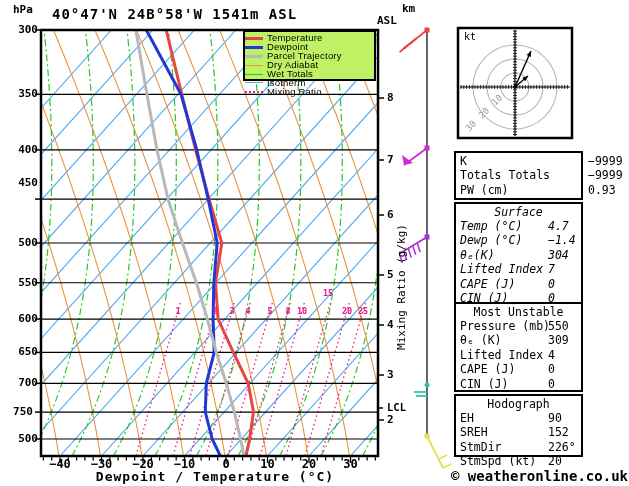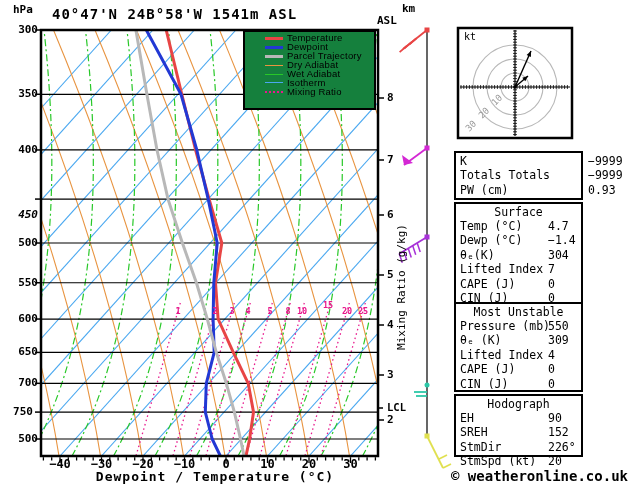--- a/index.html
+++ b/index.html
@@ -11,22 +11,22 @@
   .hpa{left:13px;top:3px;font-size:11px;font-weight:bold;}
   .title{left:52px;top:6px;font-size:14px;font-weight:bold;letter-spacing:1px;}
   .km{left:379px;top:2px;font-size:11px;font-weight:bold;padding-left:23px;}
   .asl{left:377px;top:14px;font-size:11px;font-weight:bold;}
   .datetime{left:402px;top:6px;font-size:12.5px;font-weight:bold;letter-spacing:.4px;}
   .kt{left:464px;top:31px;font-size:10px;}
   .xlabel{left:75px;top:469px;width:280px;text-align:center;font-size:13px;font-weight:bold;letter-spacing:1px;}
   .rightlabel{left:401px;top:287px;transform:translate(-50%,-50%) rotate(-90deg);font-size:11px;}
   .lcl{left:387px;top:401px;font-size:10.5px;font-weight:bold;}
   .footer{left:451px;top:468px;font-size:14px;font-weight:bold;}
-  .legend{left:243px;top:30px;width:133px;height:80px;background:#15803d;border:2px solid #000;
-          padding:2px 0 0 20px;z-index:5;position:absolute;}
+  .legend{left:243px;top:30px;width:133px;height:51px;background:#bef264;border:2px solid #000;
+          padding:2px 0 0 0;z-index:5;position:absolute;}
   .lrow{display:flex;align-items:center;height:8.9px;}
   .lswatch{width:18px;margin-right:4px;flex:0 0 18px;}
   .ltext{font-size:9.5px;font-family:"Liberation Sans",sans-serif;letter-spacing:.2px;line-height:8px;}
   .panel{position:absolute;left:454px;width:129px;border:2px solid #000;background:#fff;padding-top:1px;}
   .phead{text-align:center;font-size:11.5px;height:14px;}
   .trow{position:relative;height:14.4px;font-size:11.5px;}
   .tlab{position:absolute;left:4px;top:0;}
   .tval{position:absolute;left:92px;top:0;}
   .p1 .tval{left:104px;margin-left:28px;}
   .ticklabel{position:absolute;font-size:11px;font-weight:bold;}
@@ -336,21 +336,21 @@
     <div class="lrow">
         <span class="lswatch" style="border-top: 3px solid rgb(184, 184, 184);"></span>
         <span class="ltext">Parcel Trajectory</span>
       </div>
     <div class="lrow">
         <span class="lswatch" style="border-top: 1.5px solid rgb(232, 148, 64);"></span>
         <span class="ltext">Dry Adiabat</span>
       </div>
     <div class="lrow">
         <span class="lswatch" style="border-top: 1.5px solid rgb(40, 200, 40);"></span>
-        <span class="ltext">Wet Adiabat</span>
+        <span class="ltext">Wet Totals</span>
       </div>
     <div class="lrow">
         <span class="lswatch" style="border-top: 1.5px solid rgb(74, 168, 240);"></span>
         <span class="ltext">Isotherm</span>
       </div>
     <div class="lrow">
         <span class="lswatch" style="border-top: 2px dotted rgb(232, 24, 140);"></span>
         <span class="ltext">Mixing Ratio</span>
       </div>
   </div>
@@ -367,21 +367,21 @@
     <div class="trow">
         <span class="tlab">Totals Totals</span>
         <span class="tval">−9999</span>
       </div>
     <div class="trow">
         <span class="tlab">PW (cm)</span>
         <span class="tval">0.93</span>
       </div>
   </div>
 
-  <div class="panel" style="top:202px;height:111px;">
+  <div class="panel" style="top:202px;height:111px;font-style:italic;">
     <div class="phead">Surface</div>
     <div class="trow">
         <span class="tlab">Temp (°C)</span>
         <span class="tval">4.7</span>
       </div>
     <div class="trow">
         <span class="tlab">Dewp (°C)</span>
         <span class="tval">−1.4</span>
       </div>
     <div class="trow">
@@ -443,21 +443,21 @@
     <div class="trow">
         <span class="tlab">StmSpd (kt)</span>
         <span class="tval">20</span>
       </div>
   </div>
 
   <div class="abs footer">© weatheronline.co.uk</div>
 <div class="ticklabel plab" style="left:8px;top:23px;">300</div>
     <div class="ticklabel plab" style="left:8px;top:87px;">350</div>
     <div class="ticklabel plab" style="left:8px;top:143px;">400</div>
-    <div class="ticklabel plab" style="left:8px;top:208px;font-style:italic;">450</div>
+    <div class="ticklabel plab" style="left:8px;top:176px;">450</div>
     <div class="ticklabel plab" style="left:8px;top:236px;">500</div>
     <div class="ticklabel plab" style="left:8px;top:276px;">550</div>
     <div class="ticklabel plab" style="left:8px;top:312px;">600</div>
     <div class="ticklabel plab" style="left:8px;top:345px;">650</div>
     <div class="ticklabel plab" style="left:8px;top:376px;">700</div>
     <div class="ticklabel plab" style="left:8px;top:405px;text-align:center;">750</div>
     <div class="ticklabel plab" style="left:8px;top:432px;">500</div>
     <div class="ticklabel tlabx" style="left:60px;top:457px;font-size:12px;">−40</div>
     <div class="ticklabel tlabx" style="left:101.49999999999999px;top:457px;font-size:12px;">−30</div>
     <div class="ticklabel tlabx" style="left:143px;top:457px;font-size:12px;">−20</div>
@@ -473,19 +473,19 @@
     <div class="ticklabel kmlab" style="left:387px;top:318px;">4</div>
     <div class="ticklabel kmlab" style="left:387px;top:368px;">3</div>
     <div class="ticklabel kmlab" style="left:387px;top:413px;">2</div>
     <div class="mixlab" style="left:178px;top:306px;">1</div>
     <div class="mixlab" style="left:215px;top:306px;">2</div>
     <div class="mixlab" style="left:232px;top:306px;">3</div>
     <div class="mixlab" style="left:248px;top:306px;">4</div>
     <div class="mixlab" style="left:270px;top:306px;">5</div>
     <div class="mixlab" style="left:288px;top:306px;">8</div>
     <div class="mixlab" style="left:302px;top:306px;">10</div>
-    <div class="mixlab" style="left:328px;top:300px;">15</div>
+    <div class="mixlab" style="left:328px;top:288px;">15</div>
     <div class="mixlab" style="left:347px;top:306px;">20</div>
     <div class="mixlab" style="left:363px;top:306px;">25</div>
     <div class="ringlab" style="left:497px;top:100px;">10</div>
     <div class="ringlab" style="left:484px;top:113px;">20</div>
     <div class="ringlab" style="left:471px;top:126px;">30</div>
   </div>
 
 </body></html>

